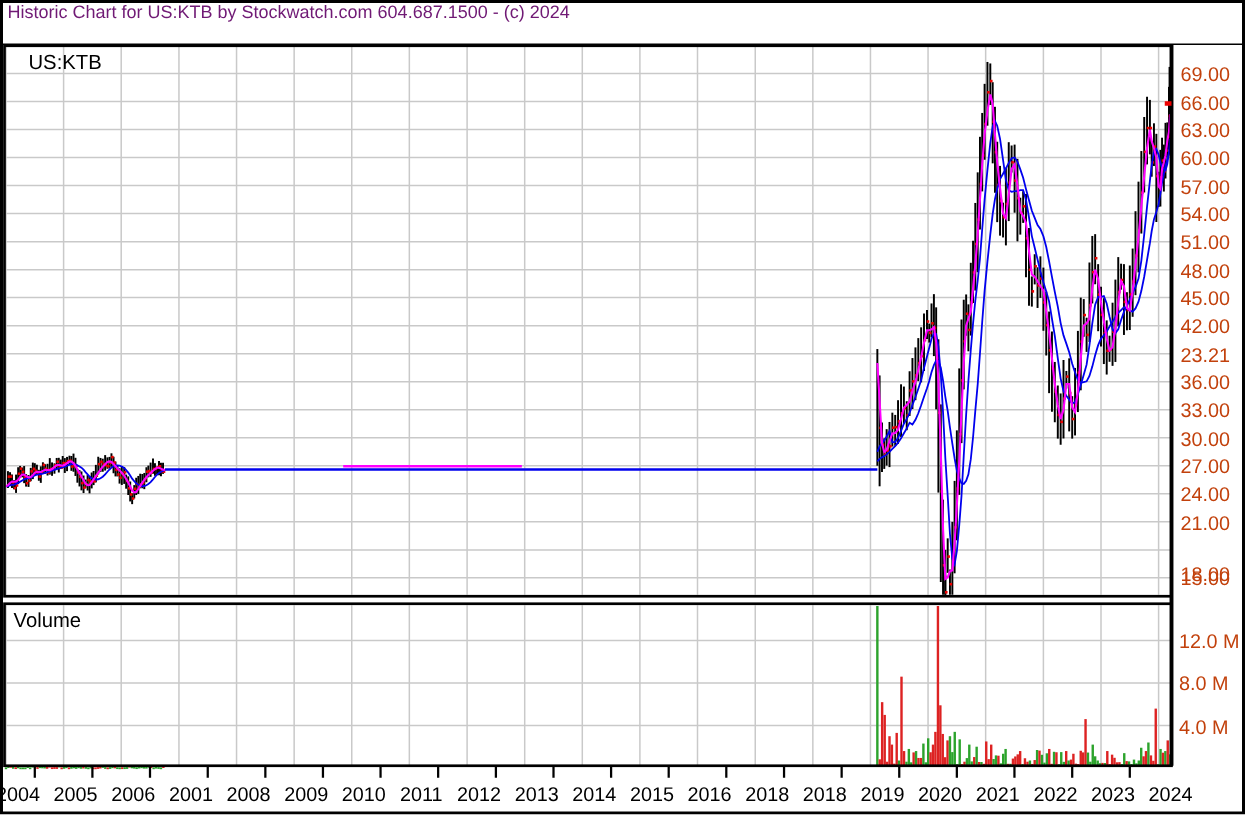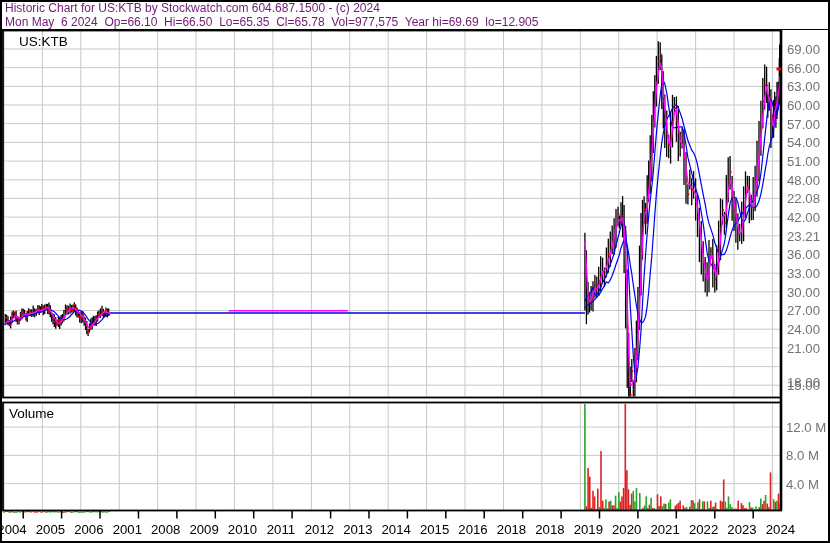--- a/index.html
+++ b/index.html
@@ -4,31 +4,30 @@
 <style>
   html,body{margin:0;padding:0;background:#fff;}
   .frame{position:relative;width:830px;height:543px;background:#fff;overflow:hidden;
          font-family:"Liberation Sans",sans-serif;box-shadow:inset 0 0 0 2px #000;}
   .hdr{position:absolute;left:5px;font-size:12px;color:#701a75;white-space:pre;line-height:14px;}
   #hdr1{top:1px;} #hdr2{top:15px;}
   .sep{position:absolute;left:0;top:28.5px;width:830px;height:1.5px;background:#000;}
   .panel-label{position:absolute;font-size:13.5px;color:#000;}
   #symbol-label{left:19px;top:34px;}
   #volume-label{left:9px;top:406px;}
-  .ax-label{position:absolute;font-size:13.2px;color:#737373;white-space:nowrap;}
+  .ax-label{position:absolute;font-size:13.2px;color:#c2410c;white-space:nowrap;}
   .yr-label{position:absolute;font-size:13.2px;color:#000;white-space:nowrap;transform:translateX(-50%);}
   svg{position:absolute;left:0;top:0;}
 </style>
 </head>
 <body>
 
 <div class="frame">
 
   <div class="hdr" id="hdr1">Historic Chart for US:KTB by Stockwatch.com 604.687.1500 - (c) 2024</div>
-  <div class="hdr" id="hdr2">Mon May  6 2024  Op=66.10  Hi=66.50  Lo=65.35  Cl=65.78  Vol=977,575  Year hi=69.69  lo=12.905</div>
   <div class="sep"></div>
 
   <svg id="chart-svg" width="830" height="543" viewBox="0 0 830 543">
       <g stroke="#c9c9c9" stroke-width="1">
         <line x1="4.0" y1="31" x2="4.0" y2="396.5"></line>
         <line x1="4.0" y1="403.5" x2="4.0" y2="510"></line>
         <line x1="42.4" y1="31" x2="42.4" y2="396.5"></line>
         <line x1="42.4" y1="403.5" x2="42.4" y2="510"></line>
         <line x1="80.8" y1="31" x2="80.8" y2="396.5"></line>
         <line x1="80.8" y1="403.5" x2="80.8" y2="510"></line>
@@ -704,21 +703,21 @@
 
   <div id="price-axis">
       <div class="ax-label" style="left: 787px; top: 41.8px;">69.00</div>
       <div class="ax-label" style="left: 787px; top: 60.5px;">66.00</div>
       <div class="ax-label" style="left: 787px; top: 79.2px;">63.00</div>
       <div class="ax-label" style="left: 787px; top: 97.8px;">60.00</div>
       <div class="ax-label" style="left: 787px; top: 116.5px;">57.00</div>
       <div class="ax-label" style="left: 787px; top: 135.2px;">54.00</div>
       <div class="ax-label" style="left: 787px; top: 153.9px;">51.00</div>
       <div class="ax-label" style="left: 787px; top: 172.6px;">48.00</div>
-      <div class="ax-label" style="left: 787px; top: 191.2px;">22.08</div>
+      <div class="ax-label" style="left: 787px; top: 191.2px;">45.00</div>
       <div class="ax-label" style="left: 787px; top: 209.9px;">42.00</div>
       <div class="ax-label" style="left: 787px; top: 228.6px;">23.21</div>
       <div class="ax-label" style="left: 787px; top: 247.3px;">36.00</div>
       <div class="ax-label" style="left: 787px; top: 266px;">33.00</div>
       <div class="ax-label" style="left: 787px; top: 284.6px;">30.00</div>
       <div class="ax-label" style="left: 787px; top: 303.3px;">27.00</div>
       <div class="ax-label" style="left: 787px; top: 322px; text-align: center;">24.00</div>
       <div class="ax-label" style="left: 787px; top: 340.7px;">21.00</div>
       <div class="ax-label" style="left: 787px; top: 359.4px; margin-top: 16px;">18.00</div>
       <div class="ax-label" style="left: 787px; top: 378px;">15.00</div>

